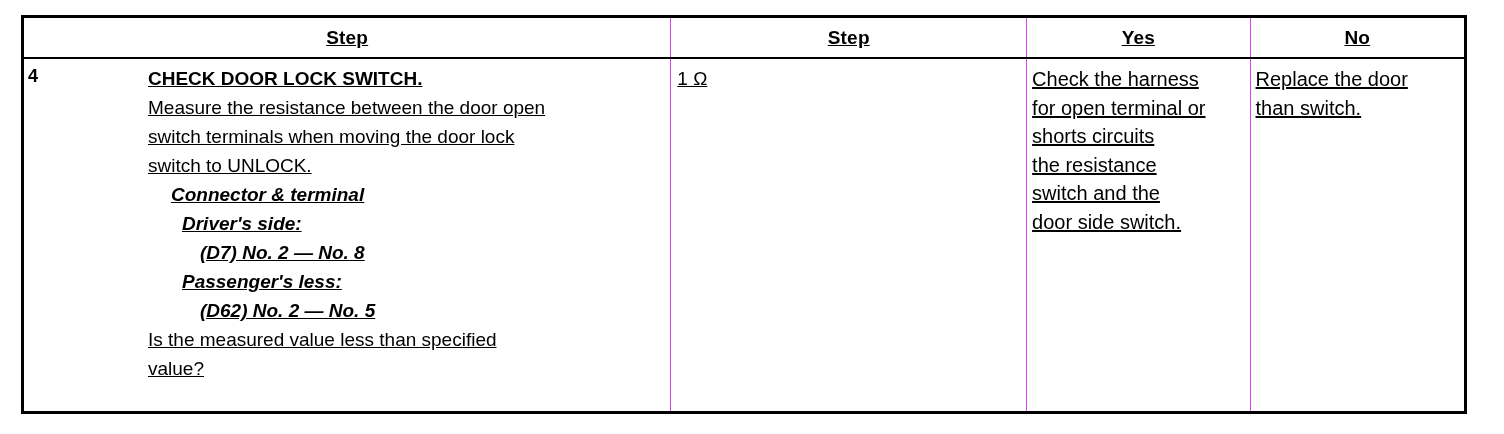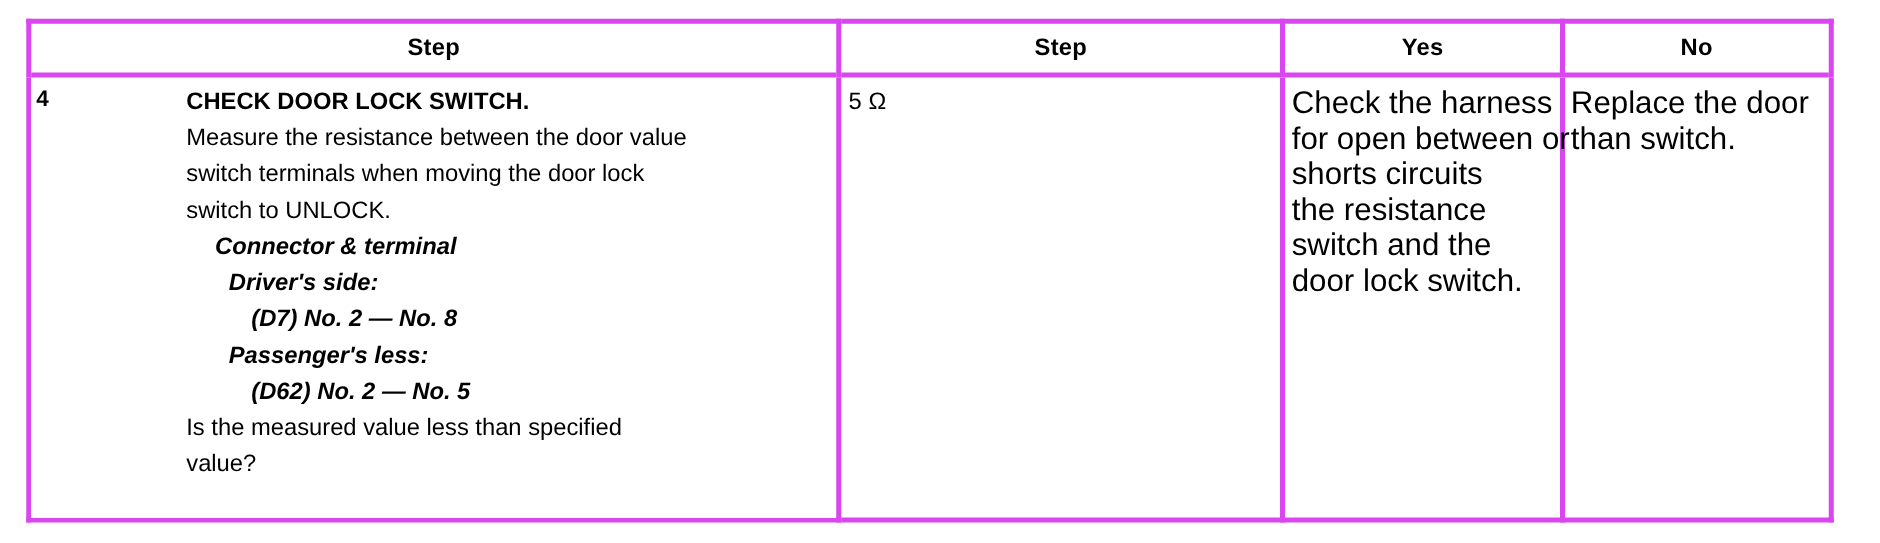--- a/index.html
+++ b/index.html
@@ -28,24 +28,25 @@
     left: 21px;
     top: 15px;
     width: 1446px;
     border-collapse: collapse;
     table-layout: fixed;
     background: #ffffff;
   }
 
   .diag-table td,
   .diag-table th {
-    border: 4px solid #d946ef;
+    border: 1px solid #d946ef;
     vertical-align: top;
     padding: 0;
     background: #ffffff;
+    text-decoration: underline;
   }
 
   
   .diag-table {
     border: 3px solid #000000;
   }
 
   
   .hdr-row th {
     height: 39px;
@@ -103,21 +104,21 @@
   .value-cell .cell-text {
     padding: 6px 8px 0 6px;
     font-size: 19px;
     line-height: 28px;
   }
 
   
   .yes-cell .cell-text,
   .no-cell .cell-text {
     padding: 6px 4px 0 5px;
-    font-size: 25px;
+    font-size: 20px;
     line-height: 28.5px;
   }
   .cell-text .ln { white-space: pre; }
 </style>
 </head>
 <body>
 
 <div class="page">
 
   <table class="diag-table">
@@ -140,52 +141,52 @@
     <tbody>
       <tr class="body-row">
 
         <td class="step-cell">
           <div class="step-inner">
             <div class="step-num">4</div>
 
             <div class="step-body">
               <div class="ln b">CHECK DOOR LOCK SWITCH.</div>
 
-              <div class="ln">Measure the resistance between the door value</div>
+              <div class="ln">Measure the resistance between the door open</div>
               <div class="ln">switch terminals when moving the door lock</div>
               <div class="ln">switch to UNLOCK.</div>
 
               <div class="ln bi ind1">Connector &amp; terminal</div>
 
               <div class="ln bi ind2">Driver's side:</div>
               <div class="ln bi ind3">(D7) No. 2 — No. 8</div>
 
               <div class="ln bi ind2">Passenger's less:</div>
               <div class="ln bi ind3">(D62) No. 2 — No. 5</div>
 
               <div class="ln">Is the measured value less than specified</div>
               <div class="ln">value?</div>
             </div>
           </div>
         </td>
 
         <td class="value-cell">
           <div class="cell-text">
-            <div class="ln">5 Ω</div>
+            <div class="ln">1 Ω</div>
           </div>
         </td>
 
         <td class="yes-cell">
           <div class="cell-text">
             <div class="ln">Check the harness</div>
-            <div class="ln">for open between or</div>
+            <div class="ln">for open terminal or</div>
             <div class="ln">shorts circuits</div>
             <div class="ln">the resistance</div>
             <div class="ln">switch and the</div>
-            <div class="ln">door lock switch.</div>
+            <div class="ln">door side switch.</div>
           </div>
         </td>
 
         <td class="no-cell">
           <div class="cell-text">
             <div class="ln">Replace the door</div>
             <div class="ln">than switch.</div>
           </div>
         </td>
 

